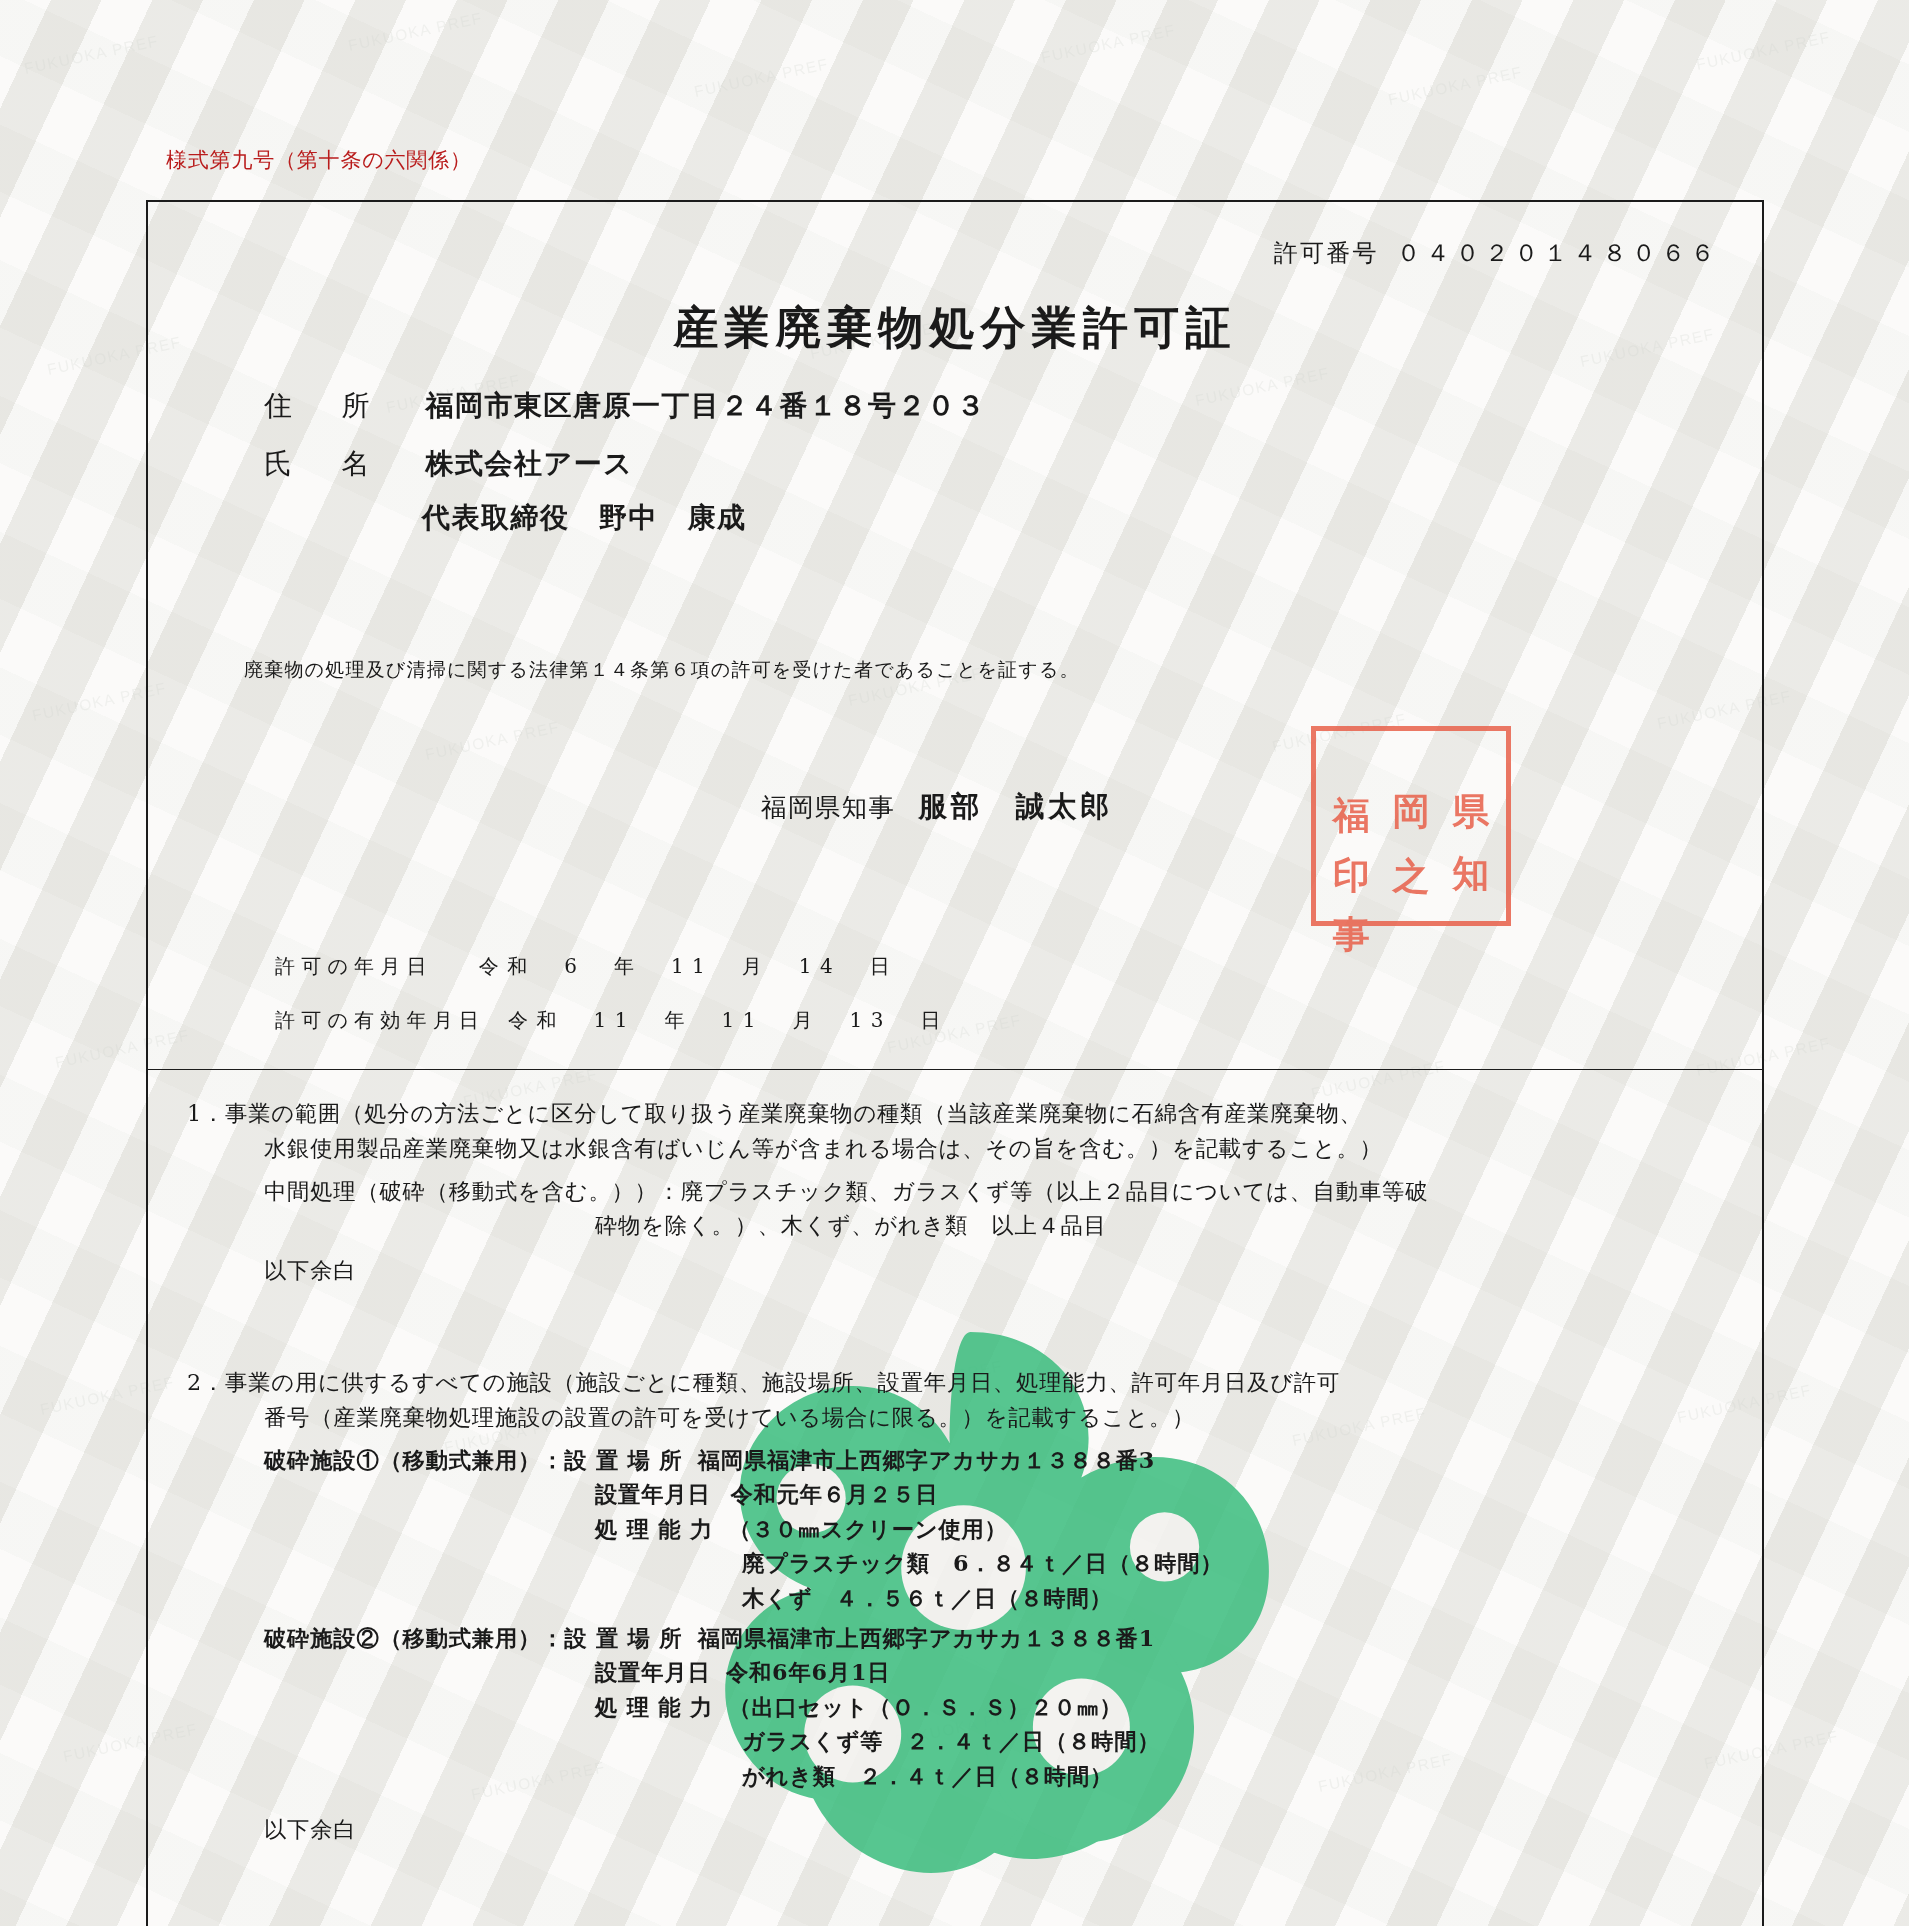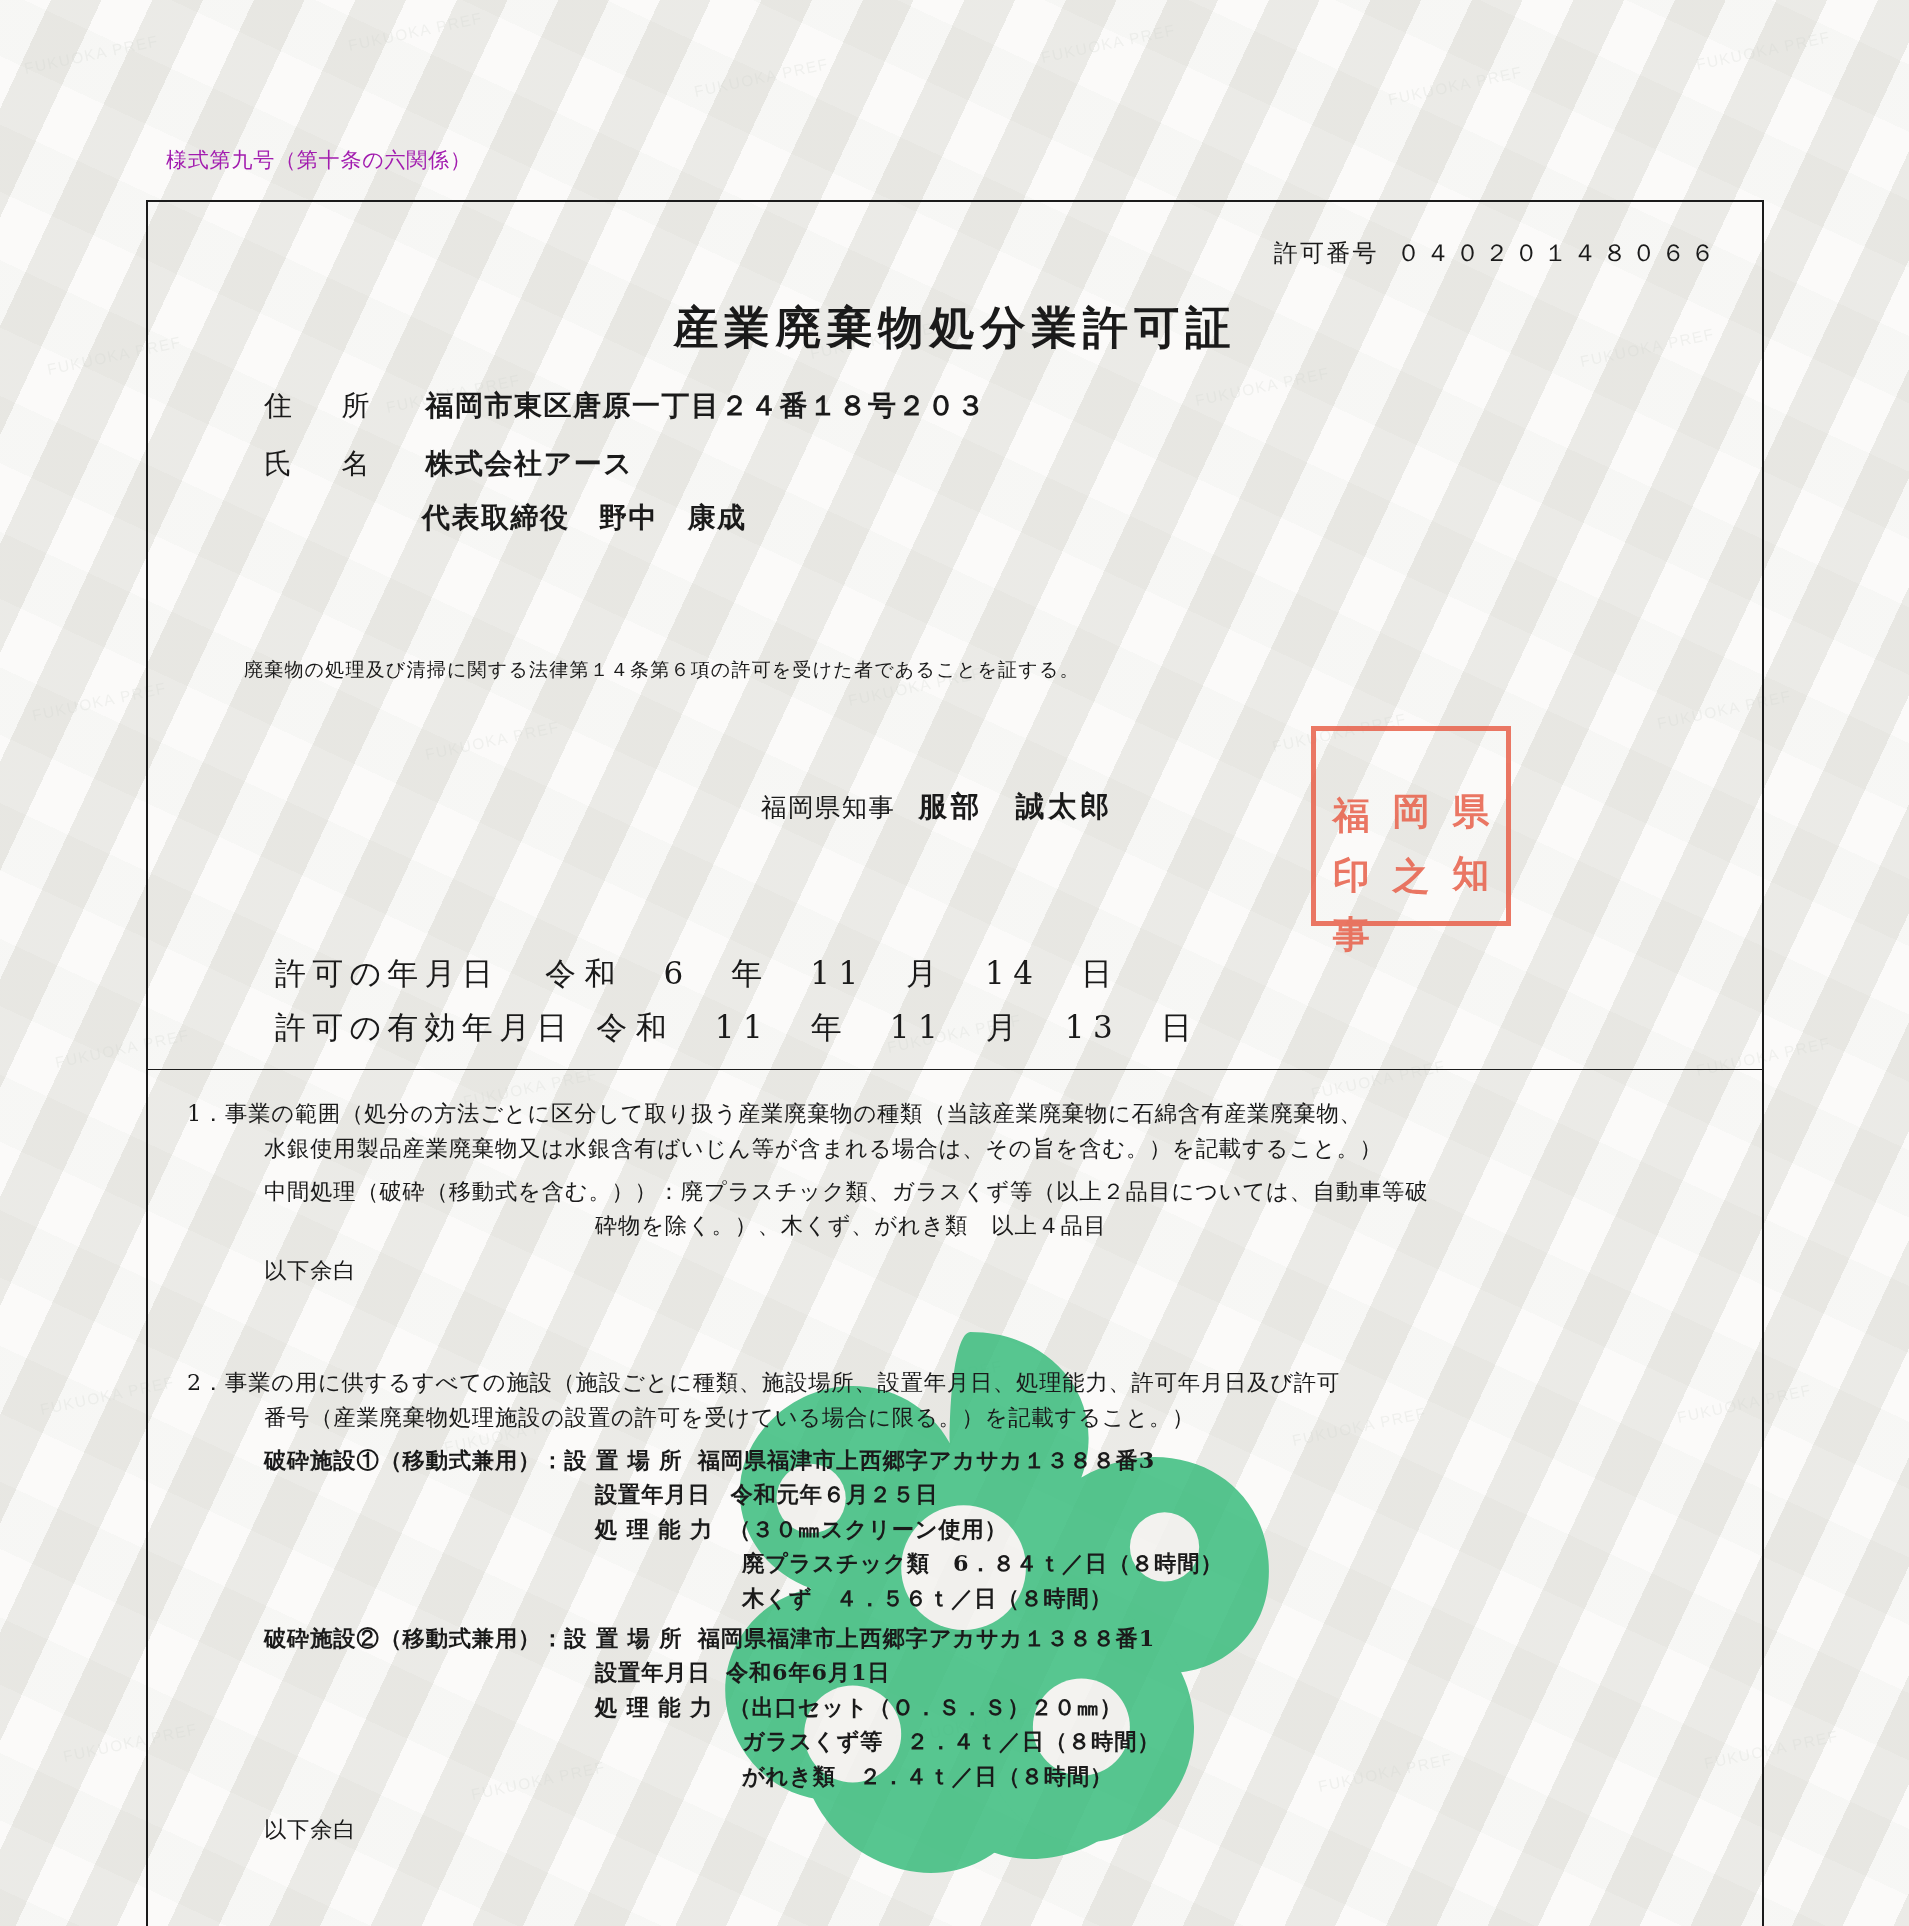--- a/index.html
+++ b/index.html
@@ -54,21 +54,21 @@
     pointer-events: none;
   }
 
   
   .form-no {
     position: absolute;
     left: 166px;
     top: 146px;
     font-size: 21px;
     letter-spacing: 0.8px;
-    color: #a21caf;
+    color: #b91c1c;
   }
   .frame {
     position: absolute;
     left: 146px;
     top: 200px;
     width: 1618px;
     height: 2311px;
     border: 2.3px solid #1b1b1b;
     box-sizing: border-box;
   }
@@ -143,21 +143,21 @@
     font-weight: 700;
     writing-mode: vertical-rl;
     text-align: center;
     justify-self: center;
     line-height: 1.0;
     letter-spacing: 2.3px;
   }
 
   .date-row {
     position: absolute;
-    font-size: 31px;
+    font-size: 20px;
     letter-spacing: 1.2px;
   }
   .date-row .lbl { letter-spacing: 6.2px; }
   .date-row .dt { margin-left: 46px; letter-spacing: 8.5px; }
 
   
   .sec {
     position: absolute;
     left: 0;
     width: 100%;

